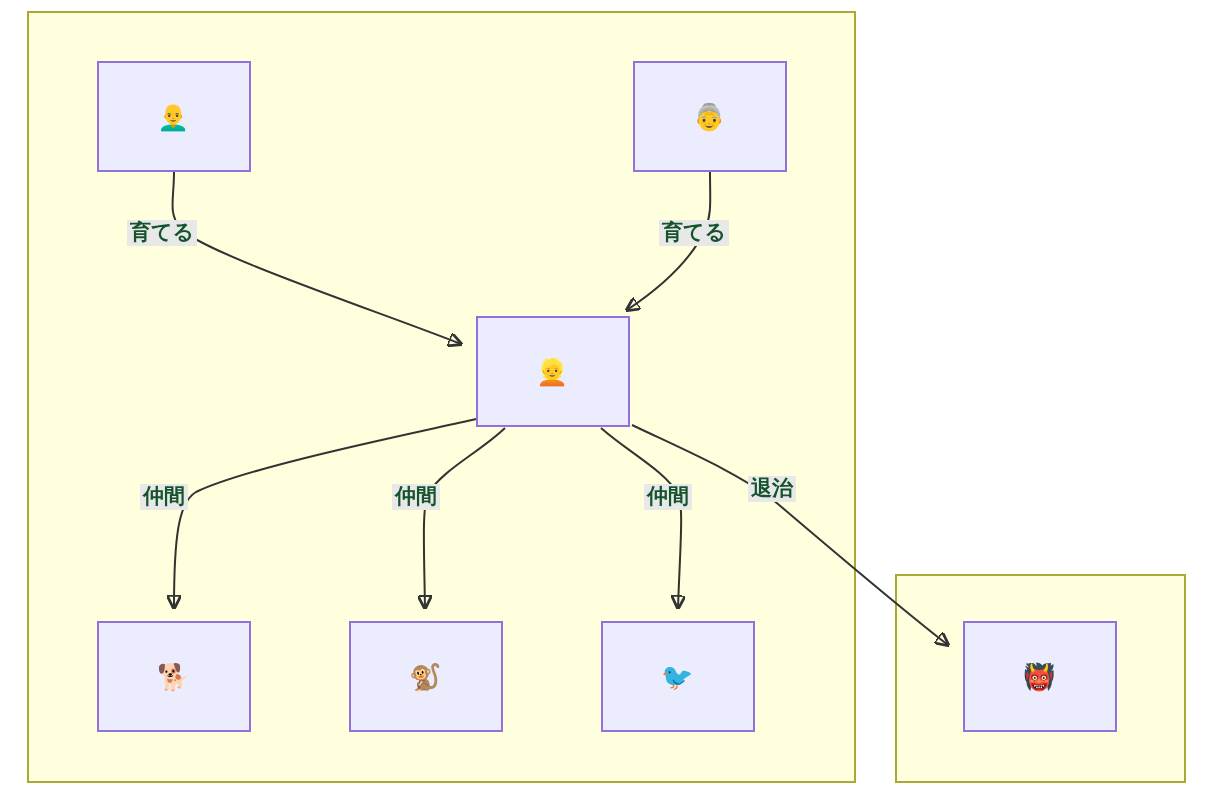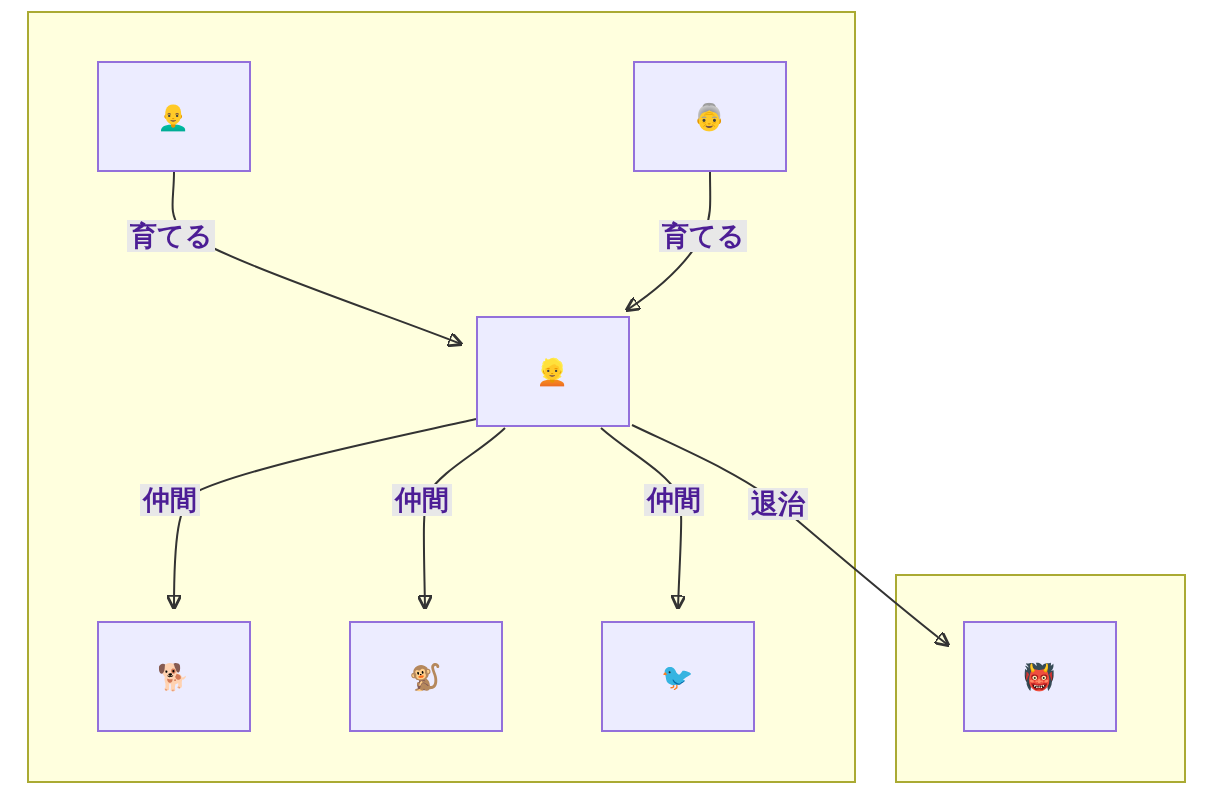--- a/index.html
+++ b/index.html
@@ -56,34 +56,34 @@
   }
   svg#edges path {
     fill: none;
     stroke: #333333;
     stroke-width: 2;
   }
 
   .edge-label {
     position: absolute;
     background: #e8e8e8;
-    color: #4c1d95;
-    font-size: 27px;
+    color: #14532d;
+    font-size: 21px;
     font-weight: bold;
     line-height: 1.12;
     padding: 1px 3px;
     white-space: nowrap;
     font-family: "DejaVu Sans", sans-serif;
   }
   #label-raise-1 { left: 127px; top: 220px; }
   #label-raise-2 { left: 659px; top: 220px; }
   #label-ally-1  { left: 140px; top: 484px; }
   #label-ally-2  { left: 392px; top: 484px; }
   #label-ally-3  { left: 644px; top: 484px; }
-  #label-defeat  { left: 748px; top: 488px; }
+  #label-defeat  { left: 748px; top: 476px; }
 </style>
 </head>
 <body>
 
 <div id="stage">
 
   <div id="cluster-main" class="cluster"></div>
   <div id="cluster-enemy" class="cluster"></div>
 
   <svg id="edges" viewBox="0 0 1210 798">

